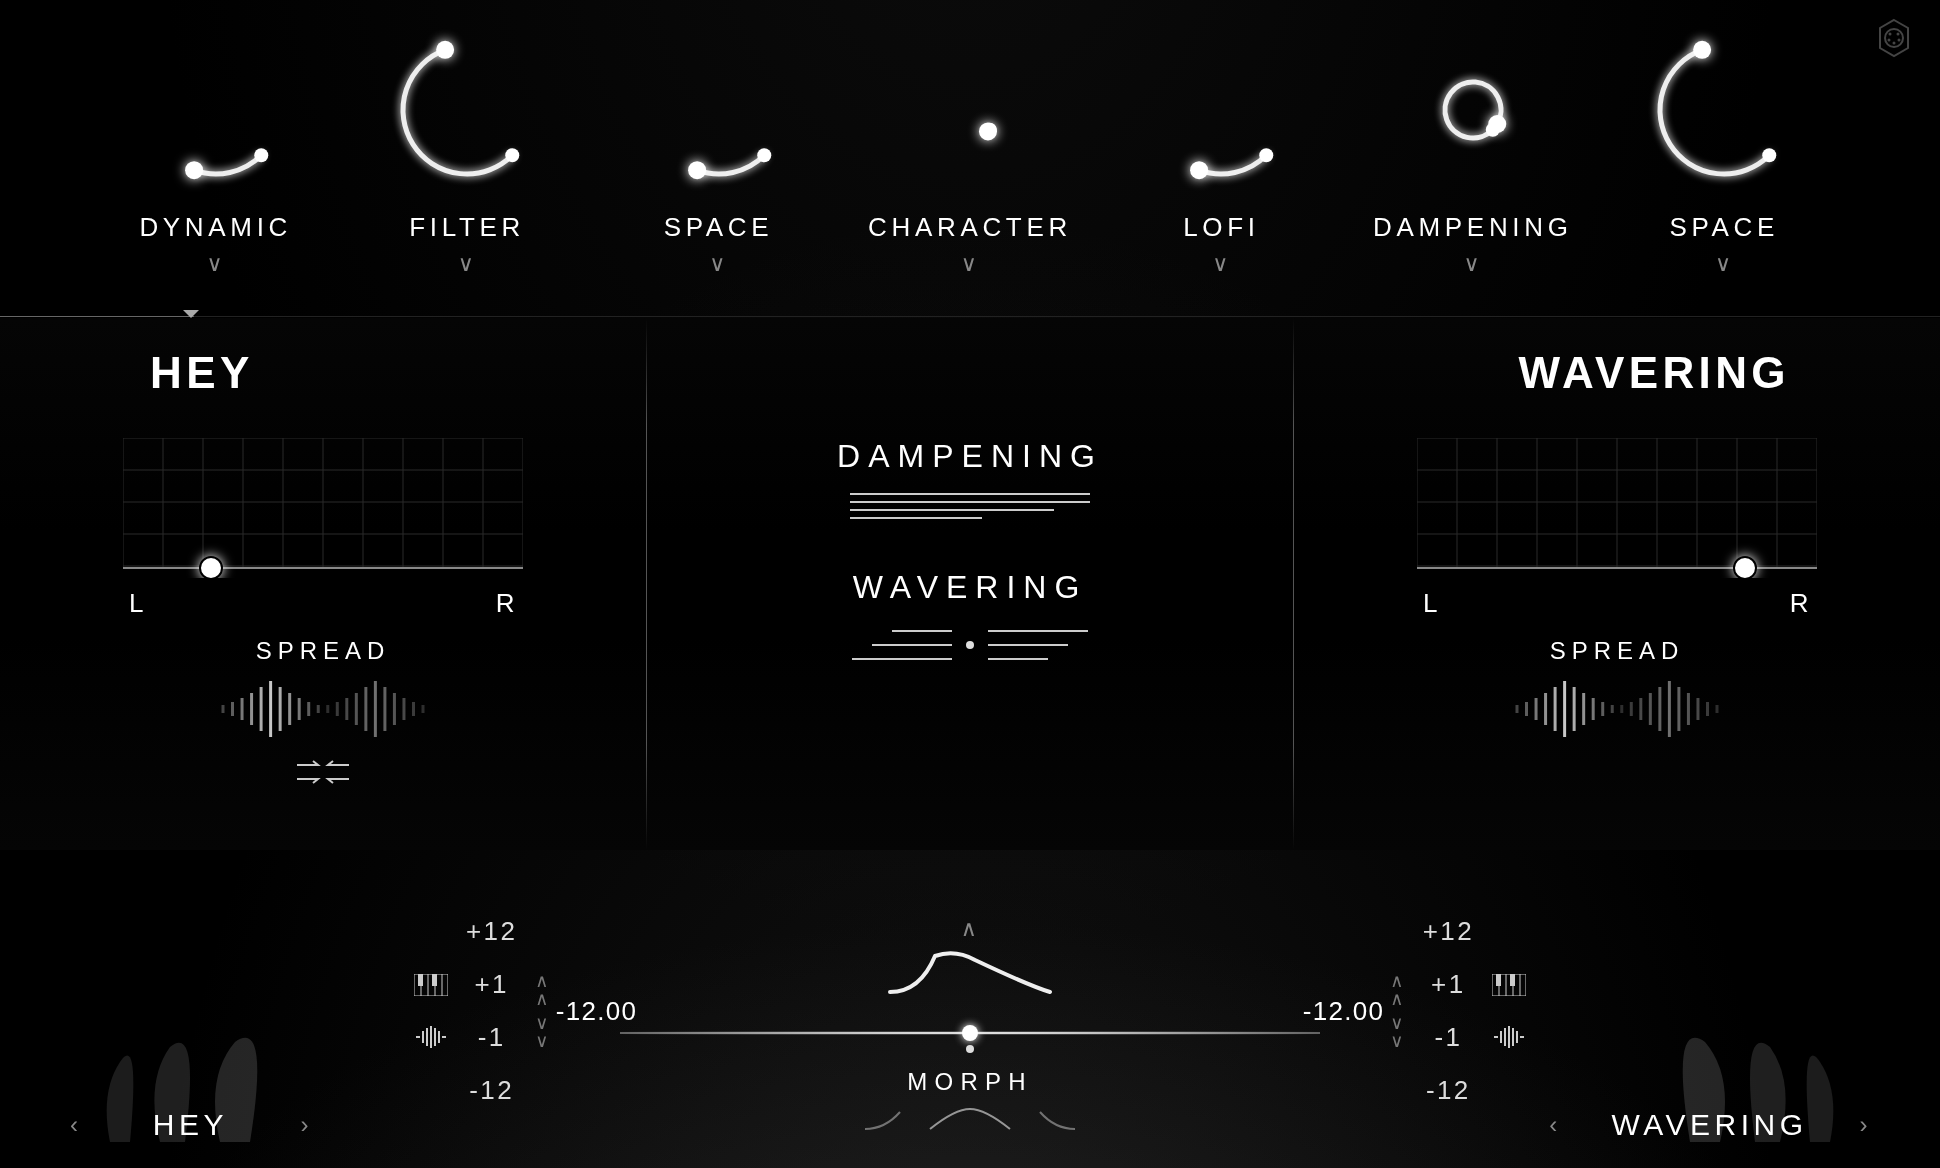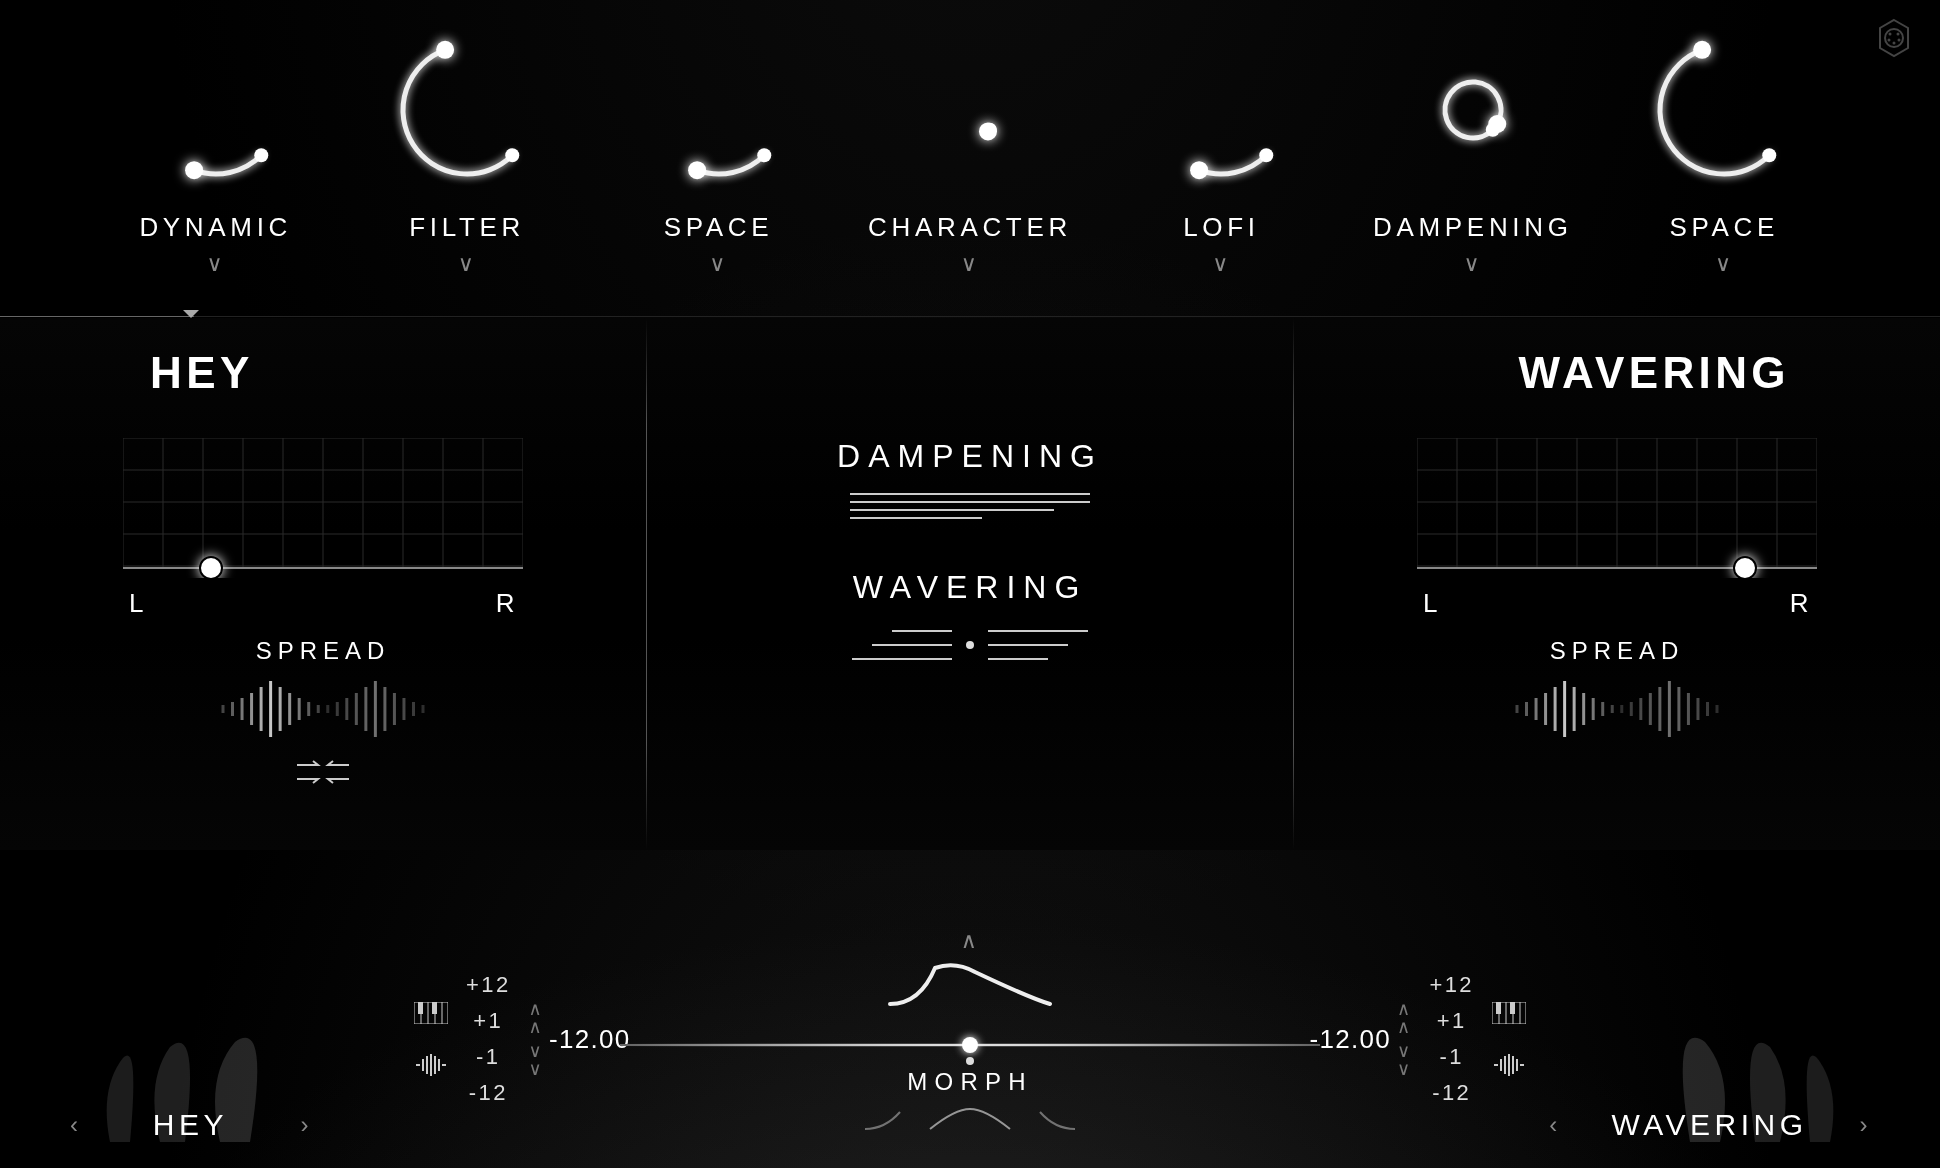--- a/index.html
+++ b/index.html
@@ -187,21 +187,21 @@
     position: absolute;
     bottom: 60px;
     width: 260px;
     display: flex;
     align-items: center;
     gap: 12px;
   }
   .pitch-block.left  { left: 414px; }
   .pitch-block.right { right: 414px; flex-direction: row-reverse; }
   .pitch-icons { display:flex; flex-direction:column; gap:30px; align-items:center; color:#ccc;}
-  .pitch-steps { display:flex; flex-direction:column; gap:6px; font-size:22px; color:#ddd; text-align:center; }
+  .pitch-steps { display:flex; flex-direction:column; gap:18px; font-size:26px; color:#ddd; text-align:center; }
   .pitch-steps div { padding: 2px 6px; }
   .tune-val {
     font-size: 26px;
     letter-spacing: 0.05em;
     display:flex; align-items:center; gap:6px;
   }
   .tune-chevs { display:flex; flex-direction:column; color:#777; font-size:18px; line-height:1; gap:0px;}
 
   
   .morph {
@@ -231,21 +231,21 @@
     width:16px; height:16px;
     background:#fff; border-radius:50%;
     transform: translate(-50%,-50%);
     box-shadow: 0 0 8px #fff;
   }
   .morph-handle::after{
     content:""; position:absolute; left:50%; top:20px;
     width:8px; height:8px; background:#ddd; border-radius:50%;
     transform:translateX(-50%);
   }
-  .morph-label { font-size:24px; letter-spacing:0.3em; margin-top:8px; }
+  .morph-label { font-size:24px; letter-spacing:0.3em; margin-top:20px; }
   .morph-curves { margin-top: 8px; opacity:0.7; }
 
   
   .midi-icon {
     position:absolute;
     top: 18px; right: 26px;
     opacity: 0.5;
   }
 </style>
 </head>

